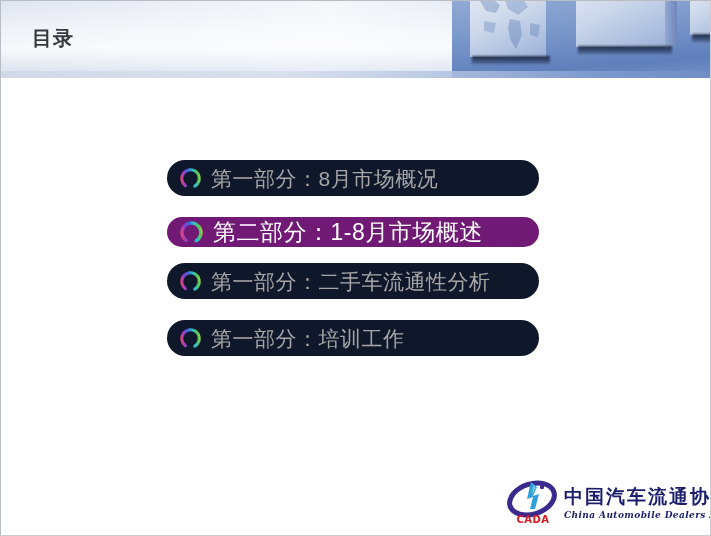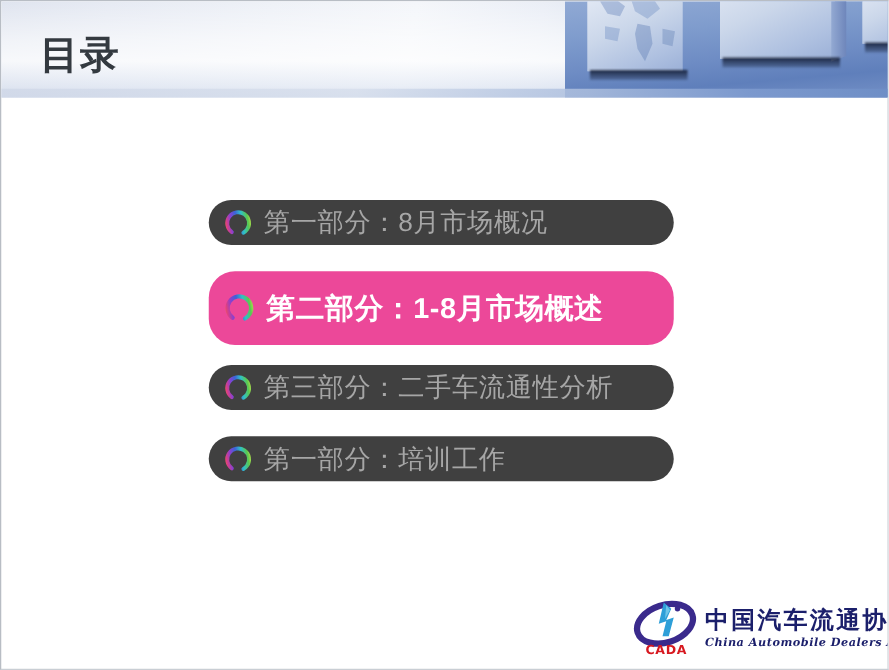--- a/index.html
+++ b/index.html
@@ -128,52 +128,51 @@
     height: 64px;
     background: linear-gradient(90deg, #93a9d2, #6e86bb);
     transform: skewY(-20deg);
   }
 
   
   .slide-title {
     position: absolute;
     left: 31px;
     top: 26px;
-    font-size: 31px;
+    font-size: 20px;
     font-weight: bold;
     color: #343a40;
     letter-spacing: 1px;
     line-height: 1.1;
     white-space: nowrap;
   }
 
   
   .toc {
     position: absolute;
     left: 166px;
     top: 159px;
     width: 372px;
   }
   .toc-item {
     position: relative;
     display: flex;
     align-items: center;
     height: 36px;
     border-radius: 18px;
-    background: #404040;
+    background: #0f172a;
     padding-left: 11px;
     box-sizing: border-box;
     margin-bottom: 21px;
   }
   .toc-item.active {
-    height: 59px;
+    height: 30px;
     border-radius: 21px;
-    background: #ec4899;
+    background: #701a75;
     margin-bottom: 16px;
-    font-weight: bold;
   }
   .toc-label {
     font-size: 21px;
     color: #a6a6a6;
     line-height: 1;
     white-space: nowrap;
     padding-left: 8px;
     letter-spacing: 0.5px;
   }
   .toc-item.active .toc-label {
@@ -331,21 +330,21 @@
               <stop offset="36%" stop-color="#2fc0c8"></stop>
               <stop offset="54%" stop-color="#3b63d8"></stop>
               <stop offset="72%" stop-color="#8a3fd0"></stop>
               <stop offset="88%" stop-color="#e0407f"></stop>
               <stop offset="100%" stop-color="#f08030"></stop>
             </linearGradient>
           </defs>
           <circle cx="20" cy="20" r="14" fill="none" stroke="url(#rg3)" stroke-width="5" stroke-dasharray="72 16" transform="rotate(125 20 20)" stroke-linecap="round"></circle>
         </svg>
       </span>
-      <span class="toc-label">第三部分：二手车流通性分析</span>
+      <span class="toc-label">第一部分：二手车流通性分析</span>
     </div>
 
     <div class="toc-item">
       <span class="ring-icon">
         <svg viewBox="0 0 40 40">
           <defs>
             <linearGradient id="rg4" x1="0%" y1="0%" x2="100%" y2="100%">
               <stop offset="0%" stop-color="#e8e84a"></stop>
               <stop offset="18%" stop-color="#59c94f"></stop>
               <stop offset="36%" stop-color="#2fc0c8"></stop>

